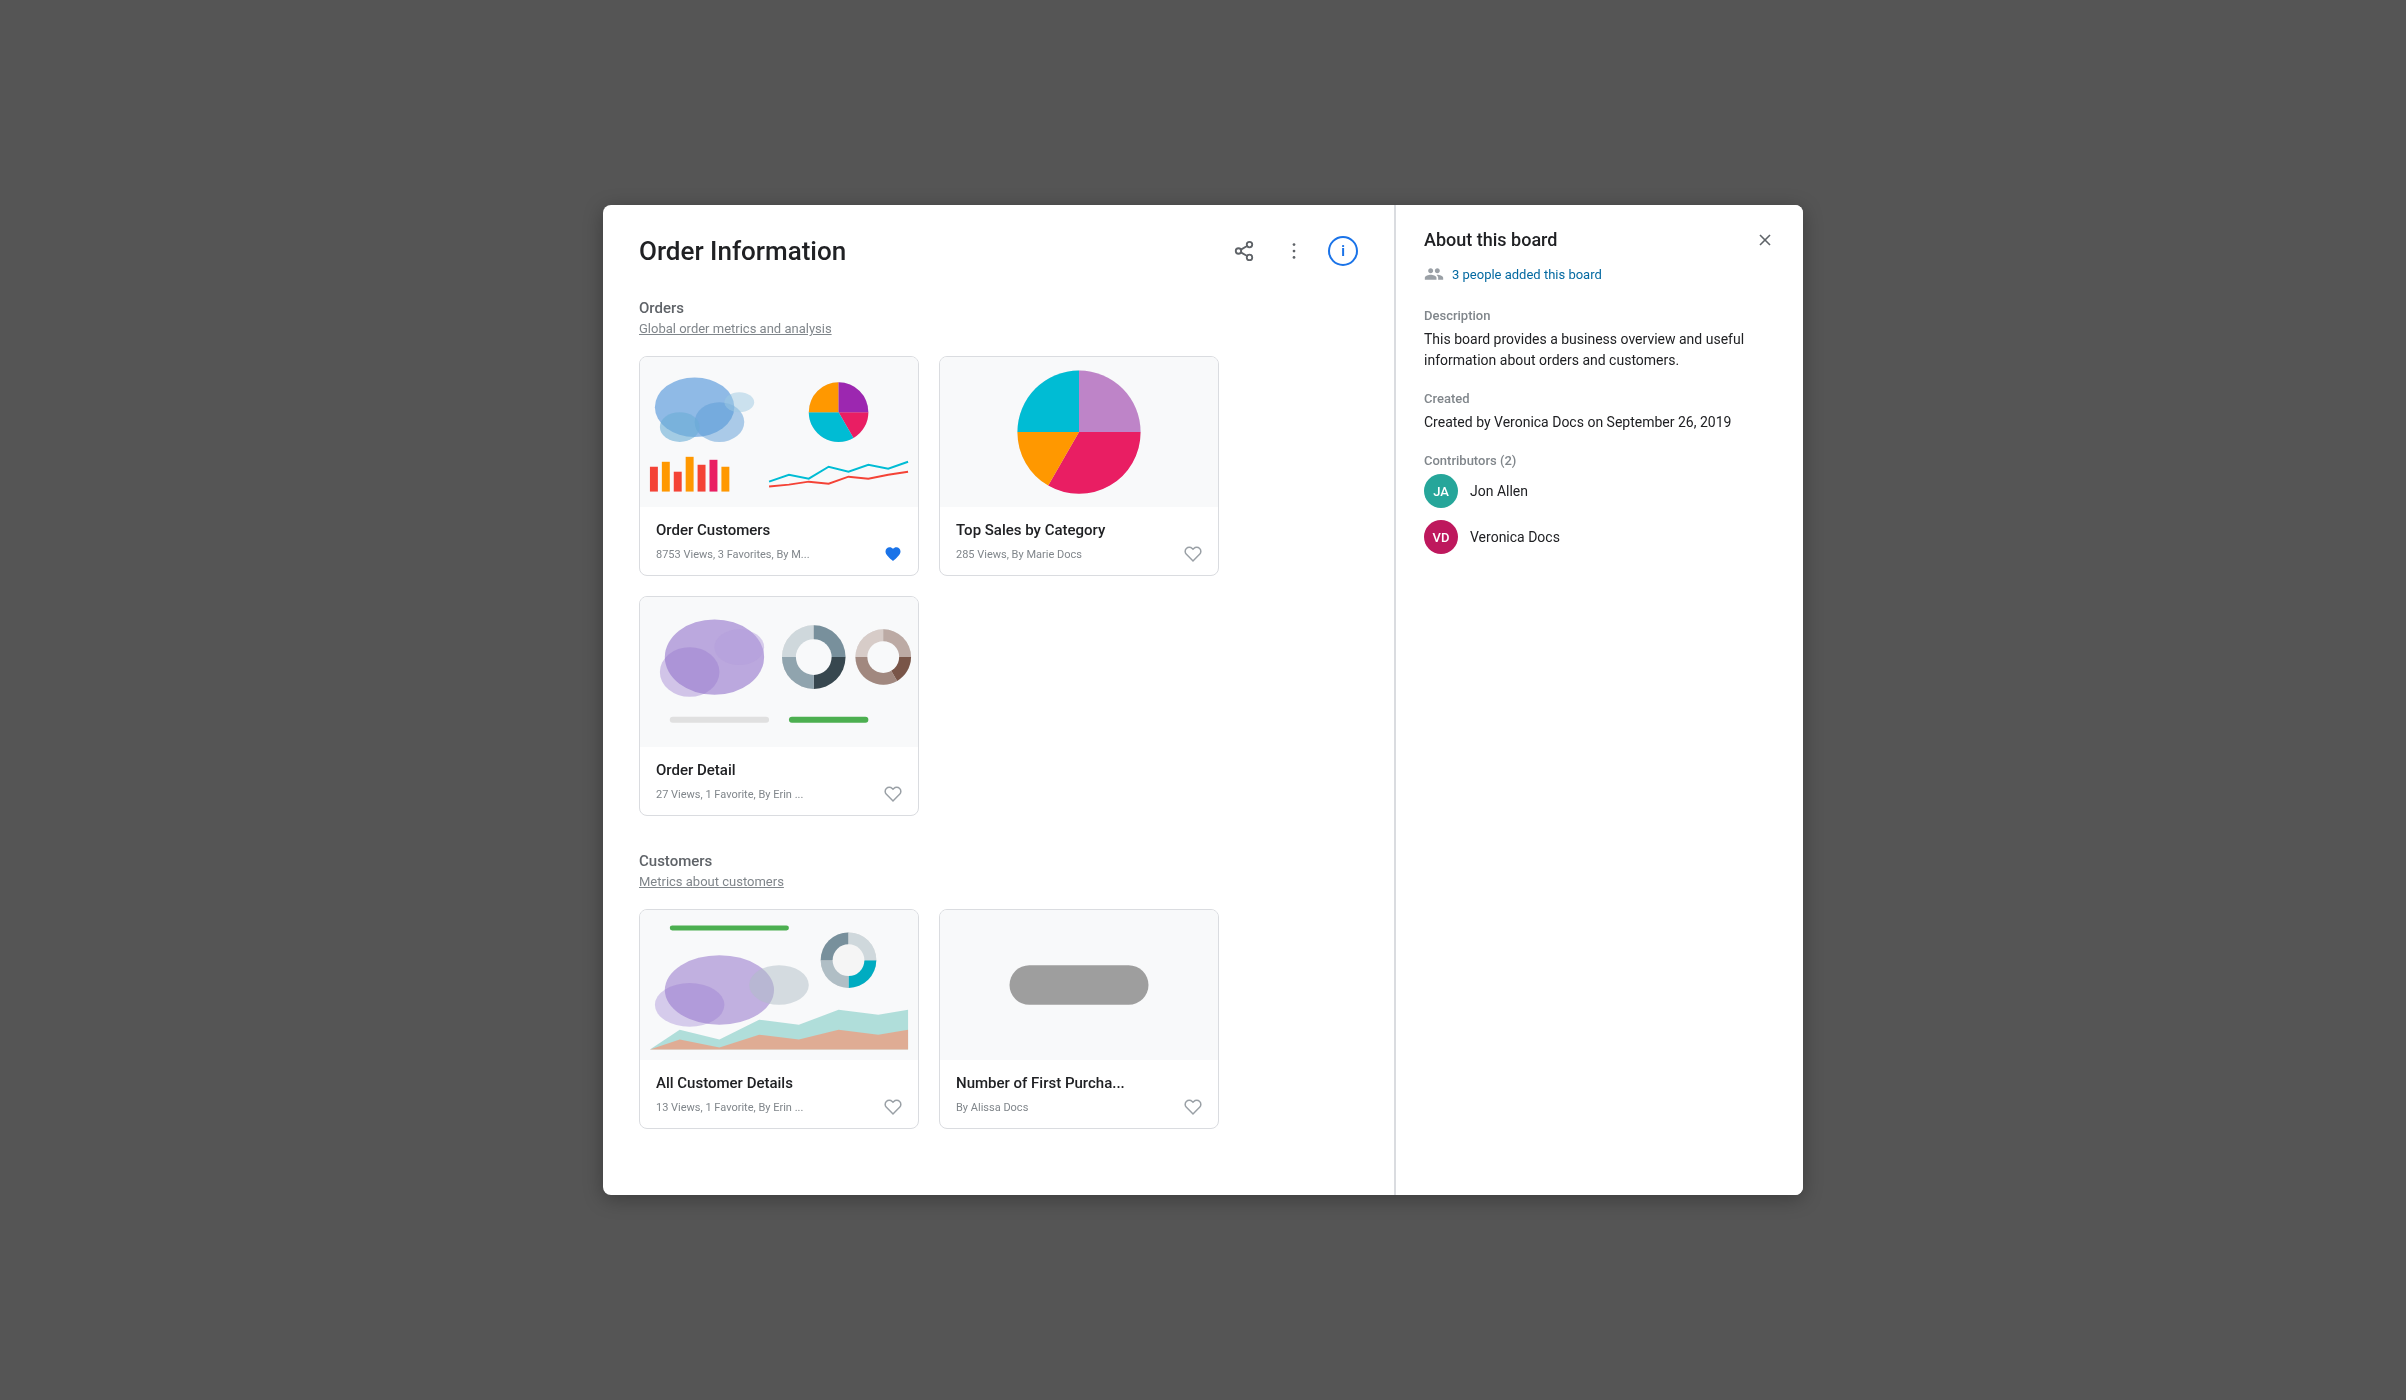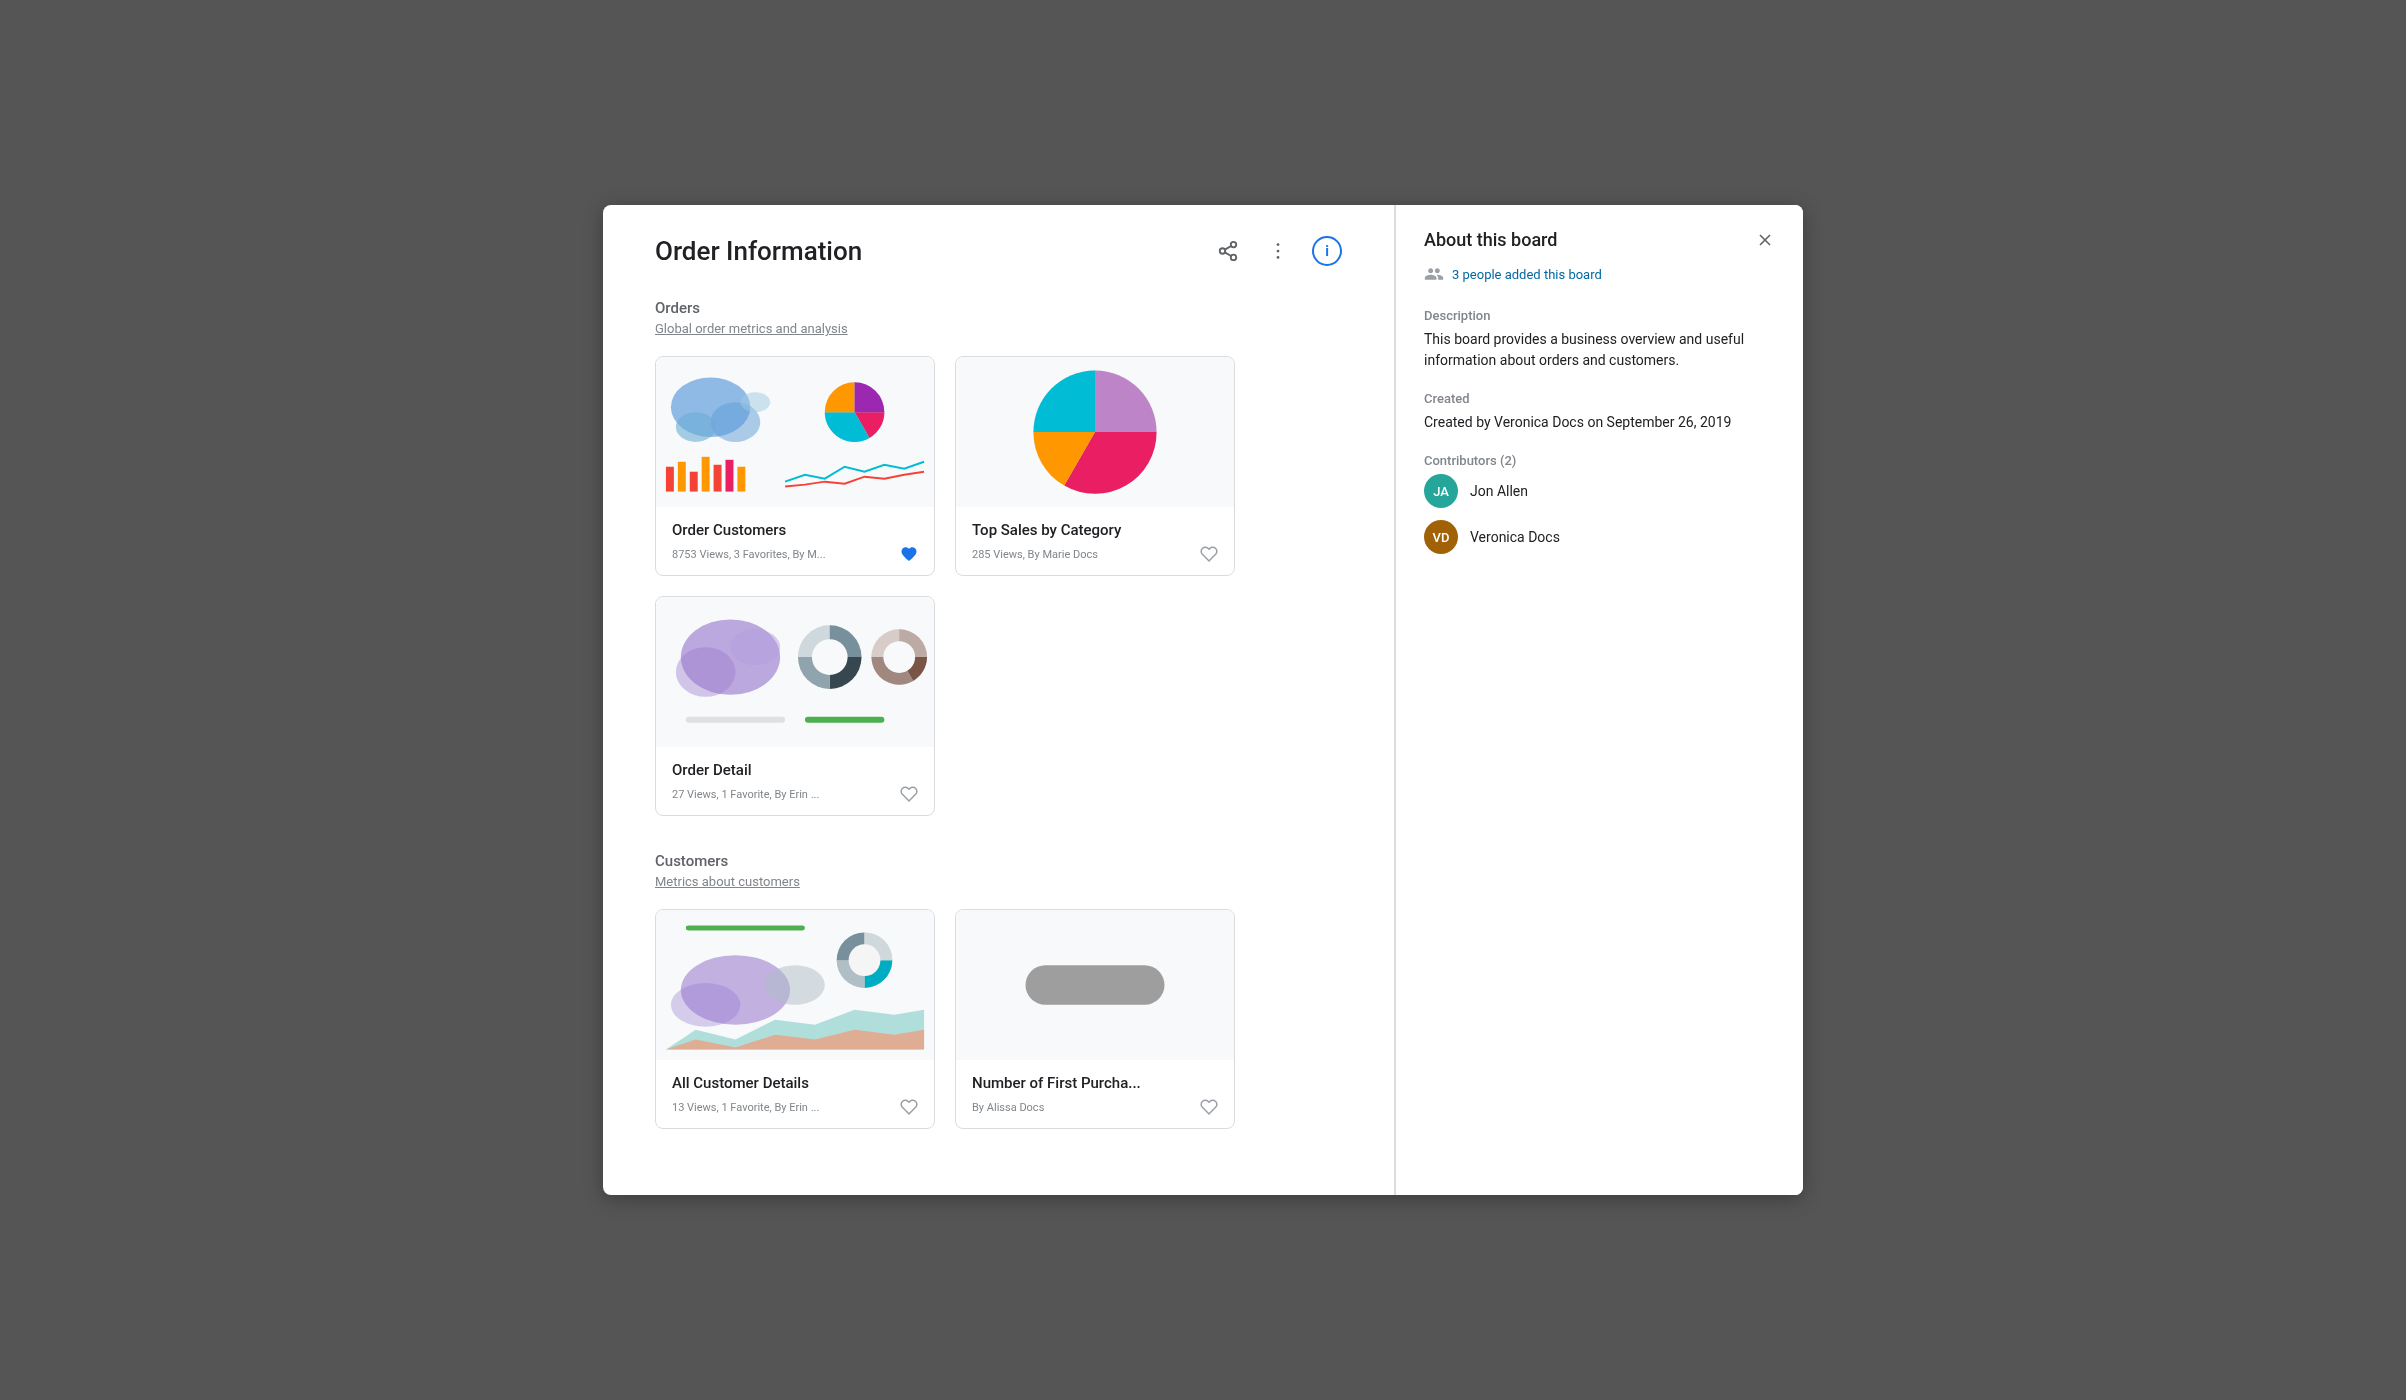--- a/index.html
+++ b/index.html
@@ -16,21 +16,21 @@
       background: #fff;
       border-radius: 8px;
       width: 1200px;
       min-height: 780px;
       display: flex;
       overflow: hidden;
       box-shadow: 0 4px 20px rgba(0,0,0,0.3);
     }
     .main-panel {
       flex: 1;
-      padding: 30px 52px;
+      padding: 30px 36px;
       overflow-y: auto;
     }
     .page-header {
       display: flex;
       align-items: center;
       justify-content: space-between;
       margin-bottom: 32px;
     }
     .page-title {
       font-size: 26px;
@@ -192,21 +192,21 @@
       border-radius: 50%;
       display: flex;
       align-items: center;
       justify-content: center;
       font-size: 13px;
       font-weight: 500;
       color: #fff;
       flex-shrink: 0;
     }
     .avatar-ja { background: #26a69a; }
-    .avatar-vd { background: #a16207; }
+    .avatar-vd { background: #be185d; }
     .contributor-name {
       font-size: 14px;
       color: #202124;
     }
     .divider {
       width: 1px;
       background: #dadce0;
       self-align: stretch;
     }
 

